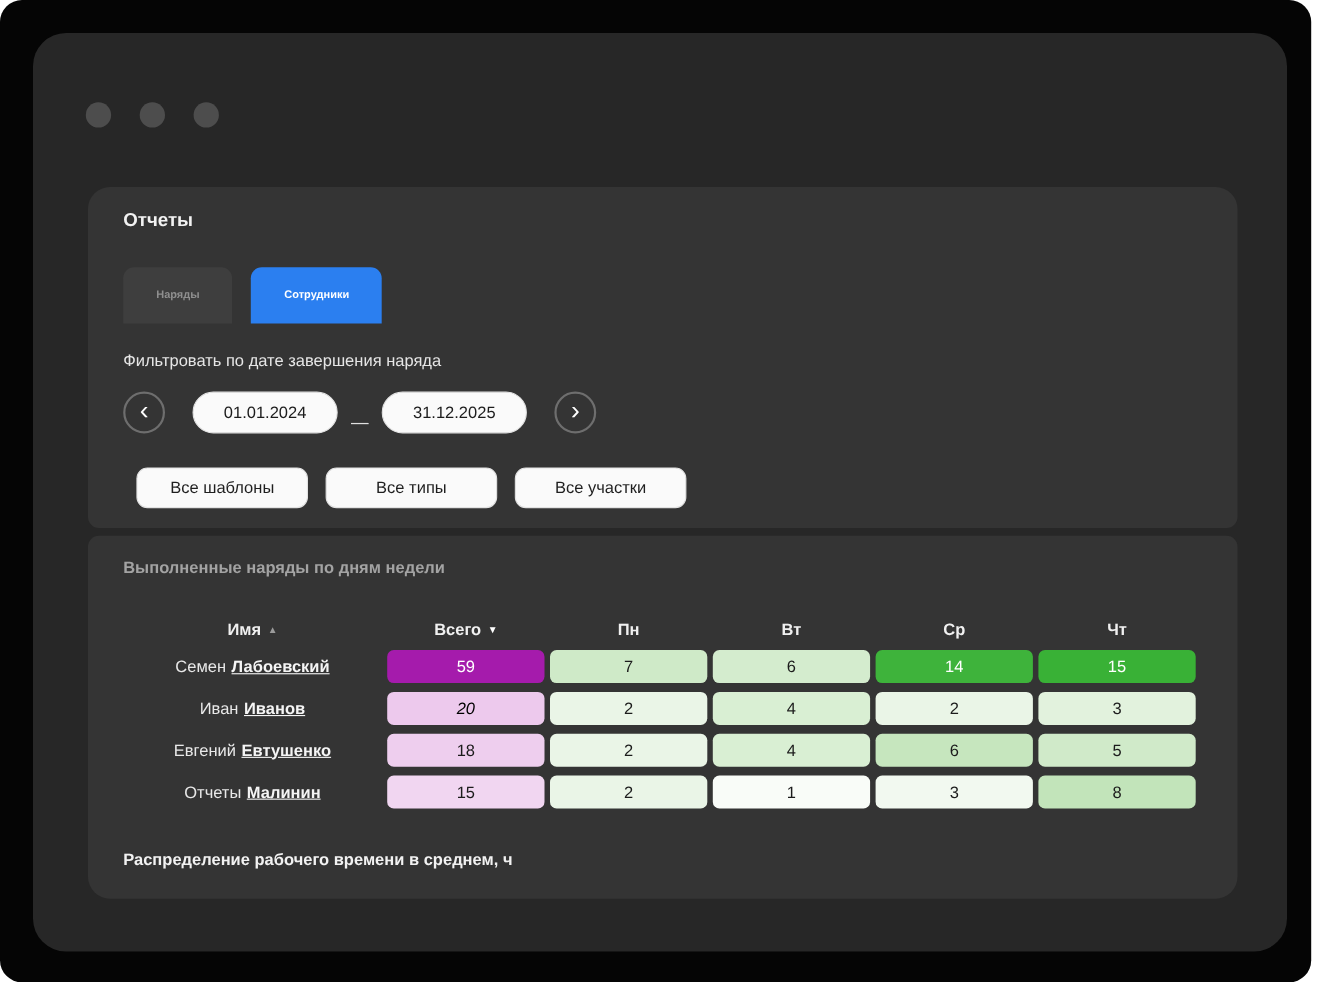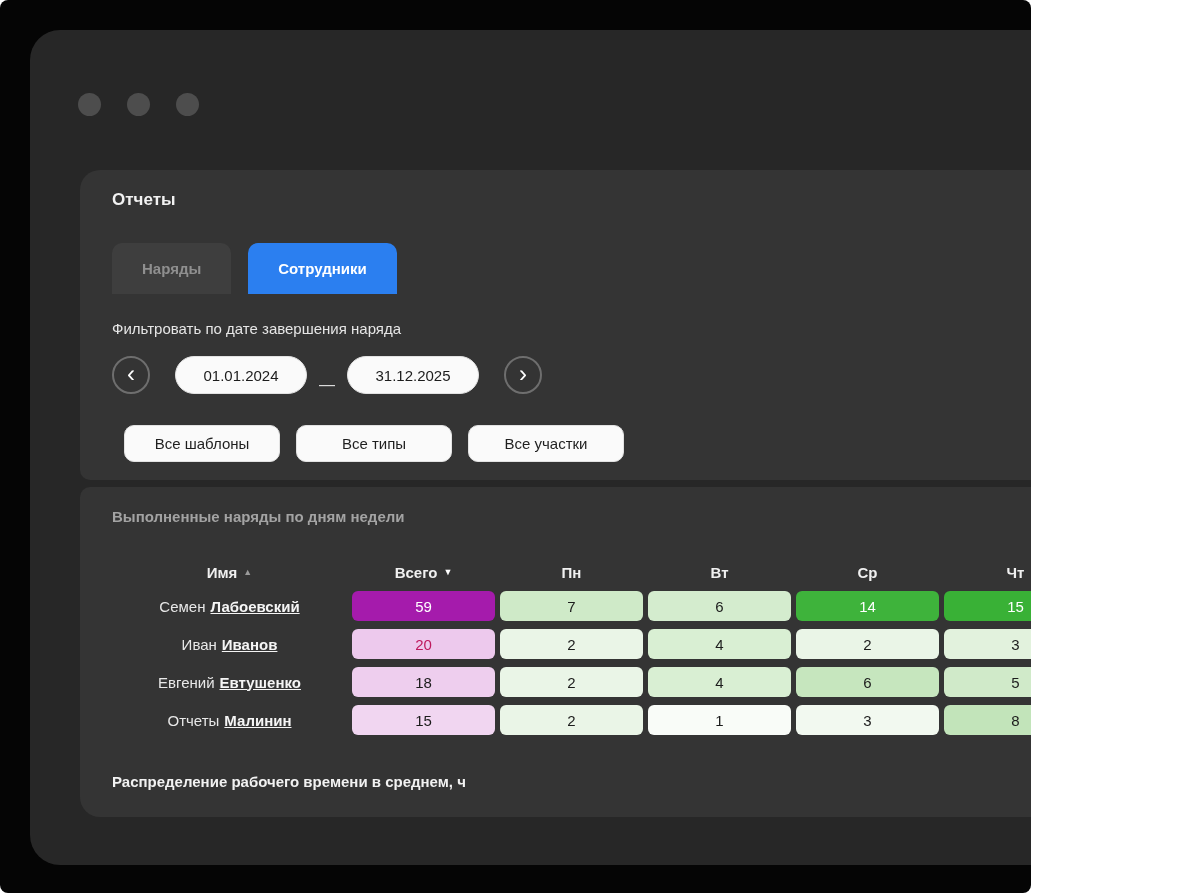--- a/index.html
+++ b/index.html
@@ -3,22 +3,22 @@
 <meta charset="utf-8">
 <style>
   * { margin:0; padding:0; box-sizing:border-box; }
   html,body { width:1200px; height:893px; }
   body {
     background:#ffffff;
     font-family:"Liberation Sans", sans-serif;
     overflow:hidden;
   }
   .canvas {
-    position:absolute; left:0; top:0; width:1031px; height:893px;
-    background:#050505; border-radius:8px; overflow:hidden;
+    position:absolute; left:0; top:0; width:1192px; height:893px;
+    background:#050505; border-radius:20px; overflow:hidden;
   }
   .window {
     position:absolute; left:30px; top:30px; width:1140px; height:835px;
     background:#272727; border-radius:30px;
   }
   .dots { position:absolute; left:48px; top:63px; display:flex; gap:26px; }
   .dot { width:23px; height:23px; border-radius:50%; background:#4d4d4d; }
 
   .panel-top {
     position:absolute; left:50px; top:140px; width:1045px; height:310px;
@@ -30,21 +30,21 @@
   }
 
   .report-title {
     position:absolute; left:32px; top:20px;
     font-size:17px; font-weight:bold; color:#f2f2f2;
   }
 
   .tabs { position:absolute; left:32px; top:73px; display:flex; gap:17px; }
   .tab {
     height:51px; padding:0 30px; display:flex; align-items:center; justify-content:center;
-    border-radius:10px 10px 0 0; font-size:15px; font-weight:bold; cursor:pointer;
+    border-radius:10px 10px 0 0; font-size:10px; font-weight:bold; cursor:pointer;
   }
   .tab.inactive { background:#3e3e3e; color:#8f8f8f; }
   .tab.active { background:#2b7ff0; color:#ffffff; }
 
   .filter-label {
     position:absolute; left:32px; top:150px;
     font-size:15px; color:#e6e6e6;
   }
 
   .date-row {
@@ -178,21 +178,21 @@
         <div class="val-cell" style="background-color: rgb(165, 27, 172); color: rgb(255, 255, 255);">59</div>
         <div class="val-cell" style="background-color: rgb(207, 234, 200); color: rgb(28, 28, 28);">7</div>
         <div class="val-cell" style="background-color: rgb(212, 236, 206); color: rgb(28, 28, 28);">6</div>
         <div class="val-cell" style="background-color: rgb(62, 179, 59); color: rgb(255, 255, 255);">14</div>
         <div class="val-cell" style="background-color: rgb(57, 177, 54); color: rgb(255, 255, 255);">15</div>
 
         <div class="name-cell">
           <span>Иван</span>
           <span class="last">Иванов</span>
         </div>
-        <div class="val-cell" style="background-color: rgb(237, 201, 237); color: #be185d;">20</div>
+        <div class="val-cell" style="background-color: rgb(237, 201, 237); color: #000000; font-style: italic;">20</div>
         <div class="val-cell" style="background-color: rgb(234, 245, 231); color: rgb(28, 28, 28);">2</div>
         <div class="val-cell" style="background-color: rgb(217, 239, 211); color: rgb(28, 28, 28);">4</div>
         <div class="val-cell" style="background-color: rgb(234, 245, 231); color: rgb(28, 28, 28);">2</div>
         <div class="val-cell" style="background-color: rgb(226, 242, 221); color: rgb(28, 28, 28);">3</div>
 
         <div class="name-cell">
           <span>Евгений</span>
           <span class="last">Евтушенко</span>
         </div>
         <div class="val-cell" style="background-color: rgb(238, 206, 238); color: rgb(28, 28, 28);">18</div>

